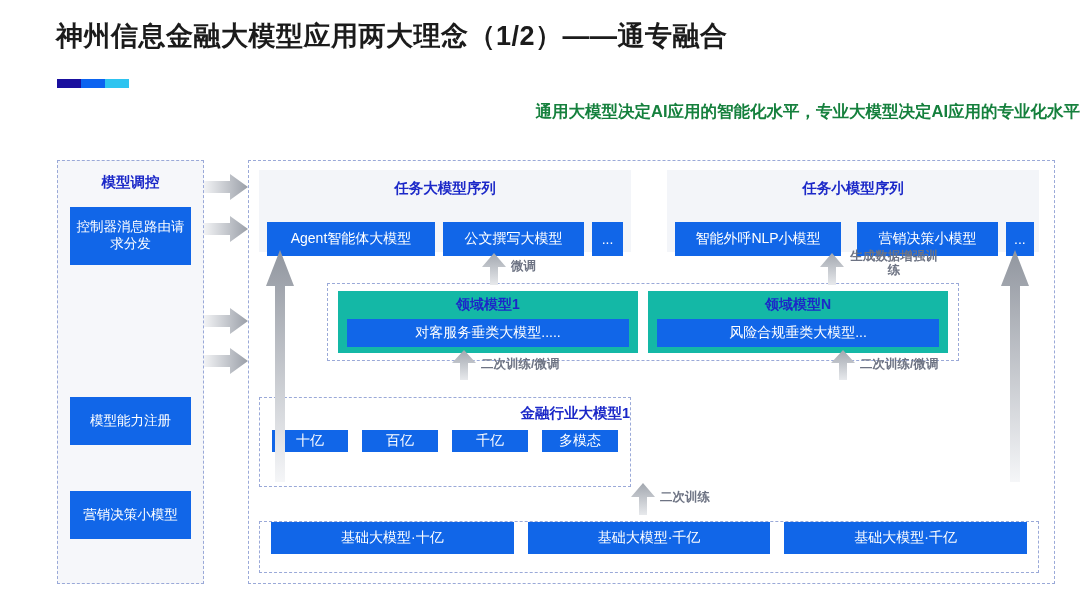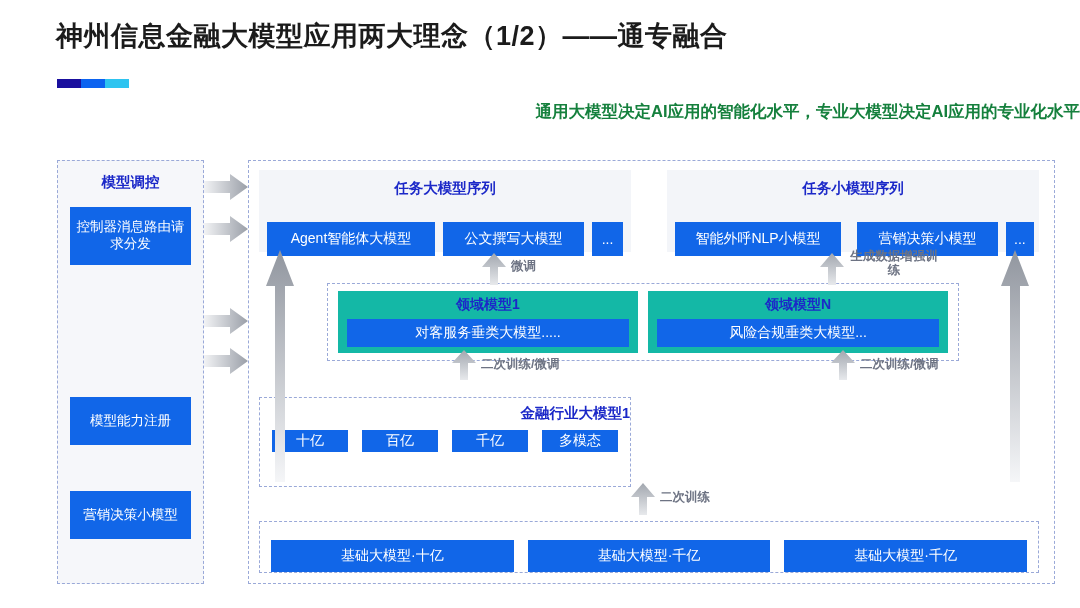--- a/index.html
+++ b/index.html
@@ -90,21 +90,21 @@
   .ind .ind-title{text-align:right;font-size:14.5px;font-weight:bold;color:#1b28c8;margin-top:6px;}
   .ind .grid{display:grid;grid-template-columns:1fr 1fr 1fr 1fr;gap:7px 14px;padding:7px 12px 0;}
   .ind .cell{
     background:#1166e8;color:#fff;font-size:14px;height:22px;
     display:flex;align-items:center;justify-content:center;white-space:nowrap;
   }
 
   
   .base-box{
     position:absolute;left:10px;top:360px;width:780px;height:52px;
-    border:1.3px dashed #9aa9d8;box-sizing:border-box;display:flex;align-items:flex-end;
+    border:1.3px dashed #9aa9d8;box-sizing:border-box;display:flex;align-items:flex-start;
     gap:14px;padding:0 11px;background:#fff;
   }
   .base-chip{
     flex:1 1 0;background:#1166e8;color:#fff;font-size:14px;height:32px;
     display:flex;align-items:center;justify-content:center;white-space:nowrap;
   }
 
   
   .arr-r{position:absolute;width:44px;height:26px;}
   .arrlabel{position:absolute;font-size:12.5px;color:#6d7383;font-weight:bold;line-height:1.15;white-space:nowrap;}

